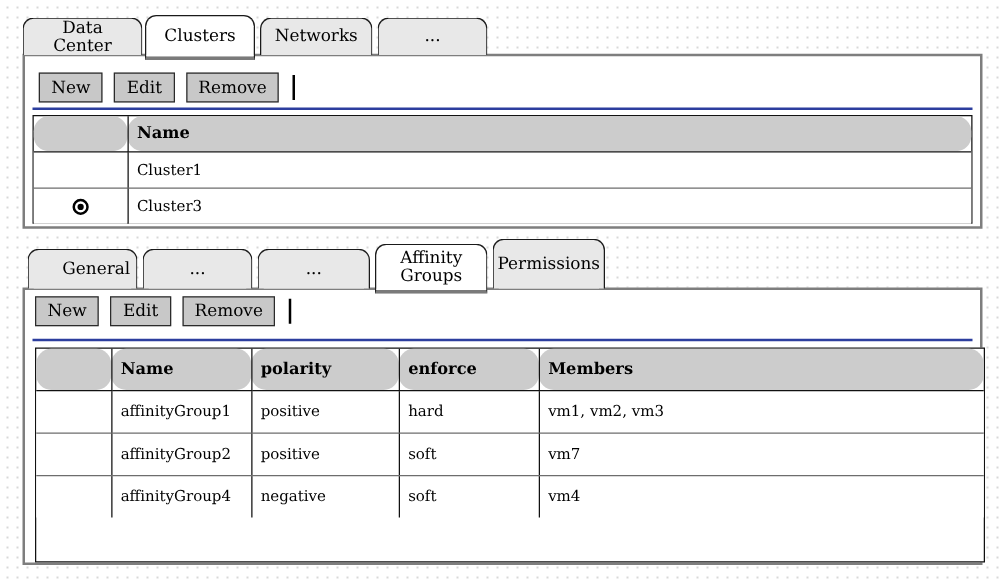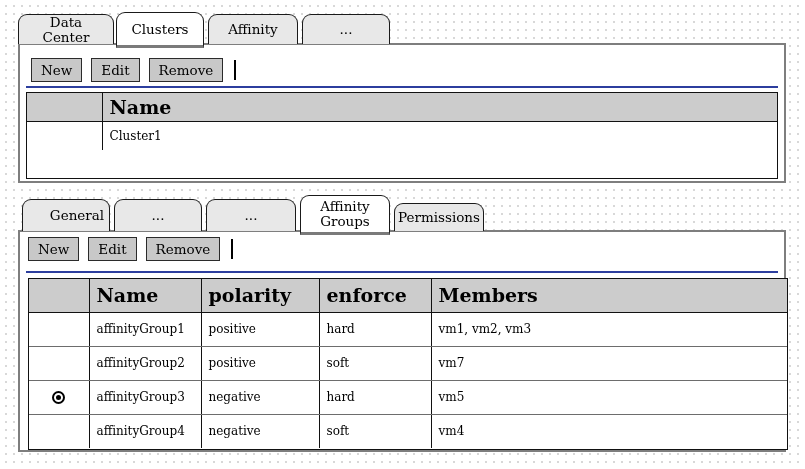--- a/index.html
+++ b/index.html
@@ -107,23 +107,24 @@
     width: 100%;
     table-layout: fixed;
   }
   .grid th {
     background: #cccccc;
     border-right: 1.3px solid #111;
     border-bottom: 1.6px solid #111;
     font-weight: bold;
     text-align: left;
     padding: 0 0 0 7px;
-    font-size: 19px;
+    font-size: 13px;
     font-family: "DejaVu Serif", "Liberation Serif", serif;
     box-sizing: border-box;
+    border-radius: 12px;
   }
   .grid th:last-child { border-right: none; }
   .grid td {
     border-right: 1.3px solid #111;
     border-bottom: 1.3px solid #6d6d6d;
     padding: 0 0 0 7px;
     font-size: 12px;
     background: #fff;
     box-sizing: border-box;
     vertical-align: middle;
@@ -158,21 +159,21 @@
 <body>
 
 <div class="tabstrip" id="top-tabstrip" style="left:0px; top:12px; height:32px;">
     <div class="tab" style="position: absolute; left: 18px; width: 96px; height: 30px; bottom: 0px; margin-top: 48px;">
       <span>Data Center</span>
     </div>
     <div class="tab selected" style="position: absolute; left: 116px; width: 88px; height: 36px; bottom: -4px;">
       <span>Clusters</span>
     </div>
     <div class="tab" style="position: absolute; left: 208px; width: 90px; height: 30px; bottom: 0px;">
-      <span>Affinity</span>
+      <span>Networks</span>
     </div>
     <div class="tab" style="position: absolute; left: 302px; width: 88px; height: 30px; bottom: 0px;">
       <span>...</span>
     </div>
   </div>
 
 <div class="panel" style="left:18px; top:43px; width:768px; height:140px;"></div>
 
 <div class="toolbar" style="left:31px; top:58px;">
   <div class="tb-btn">New</div>
@@ -193,38 +194,42 @@
       <tr>
         <th class="sel-col" style="height:28px;"></th>
         <th style="height:28px;">Name</th>
       </tr>
     </thead>
     <tbody id="cluster-rows">
         <tr>
           <td class="sel-col" style="height: 29px;"><span class="radio radio-empty"></span></td>
           <td style="height: 29px;">Cluster1</td>
         </tr>
+        <tr>
+          <td class="sel-col" style="height: 29px;"><span class="radio"></span></td>
+          <td style="height: 29px;">Cluster3</td>
+        </tr>
       </tbody>
   </table>
 </div>
 
 <div class="tabstrip" id="sub-tabstrip" style="left:0px; top:195px; height:36px;">
     <div class="tab" style="position: absolute; left: 22px; width: 88px; height: 32px; bottom: 0px; padding-left: 28px;">
       <span>General</span>
     </div>
     <div class="tab" style="position: absolute; left: 114px; width: 88px; height: 32px; bottom: 0px;">
       <span>...</span>
     </div>
     <div class="tab" style="position: absolute; left: 206px; width: 90px; height: 32px; bottom: 0px;">
       <span>...</span>
     </div>
     <div class="tab selected" style="position: absolute; left: 300px; width: 90px; height: 40px; bottom: -4px;">
       <span>Affinity Groups</span>
     </div>
-    <div class="tab" style="position: absolute; left: 394px; width: 90px; height: 28px; bottom: 0px;">
+    <div class="tab" style="position: absolute; left: 394px; width: 90px; height: 40px; bottom: 0px;">
       <span>Permissions</span>
     </div>
   </div>
 
 <div class="panel" style="left:18px; top:230px; width:768px; height:222px;"></div>
 
 <div class="toolbar" style="left:28px; top:237px;">
   <div class="tb-btn">New</div>
   <div class="tb-btn">Edit</div>
   <div class="tb-btn">Remove</div>
@@ -260,27 +265,20 @@
           <td style="height: 34px; margin-top: 48px;">vm1, vm2, vm3</td>
         </tr>
         <tr>
           <td class="sel-col" style="height: 34px;"><span class="radio radio-empty"></span></td>
           <td style="height: 34px;">affinityGroup2</td>
           <td style="height: 34px;">positive</td>
           <td style="height: 34px;">soft</td>
           <td style="height: 34px;">vm7</td>
         </tr>
         <tr>
-          <td class="sel-col" style="height: 34px;"><span class="radio"></span></td>
-          <td style="height: 34px;">affinityGroup3</td>
-          <td style="height: 34px;">negative</td>
-          <td style="height: 34px;">hard</td>
-          <td style="height: 34px;">vm5</td>
-        </tr>
-        <tr>
           <td class="sel-col" style="height: 34px;"><span class="radio radio-empty"></span></td>
           <td style="height: 34px;">affinityGroup4</td>
           <td style="height: 34px;">negative</td>
           <td style="height: 34px;">soft</td>
           <td style="height: 34px; margin-left: 16px;">vm4</td>
         </tr>
       </tbody>
   </table>
 </div>
 

